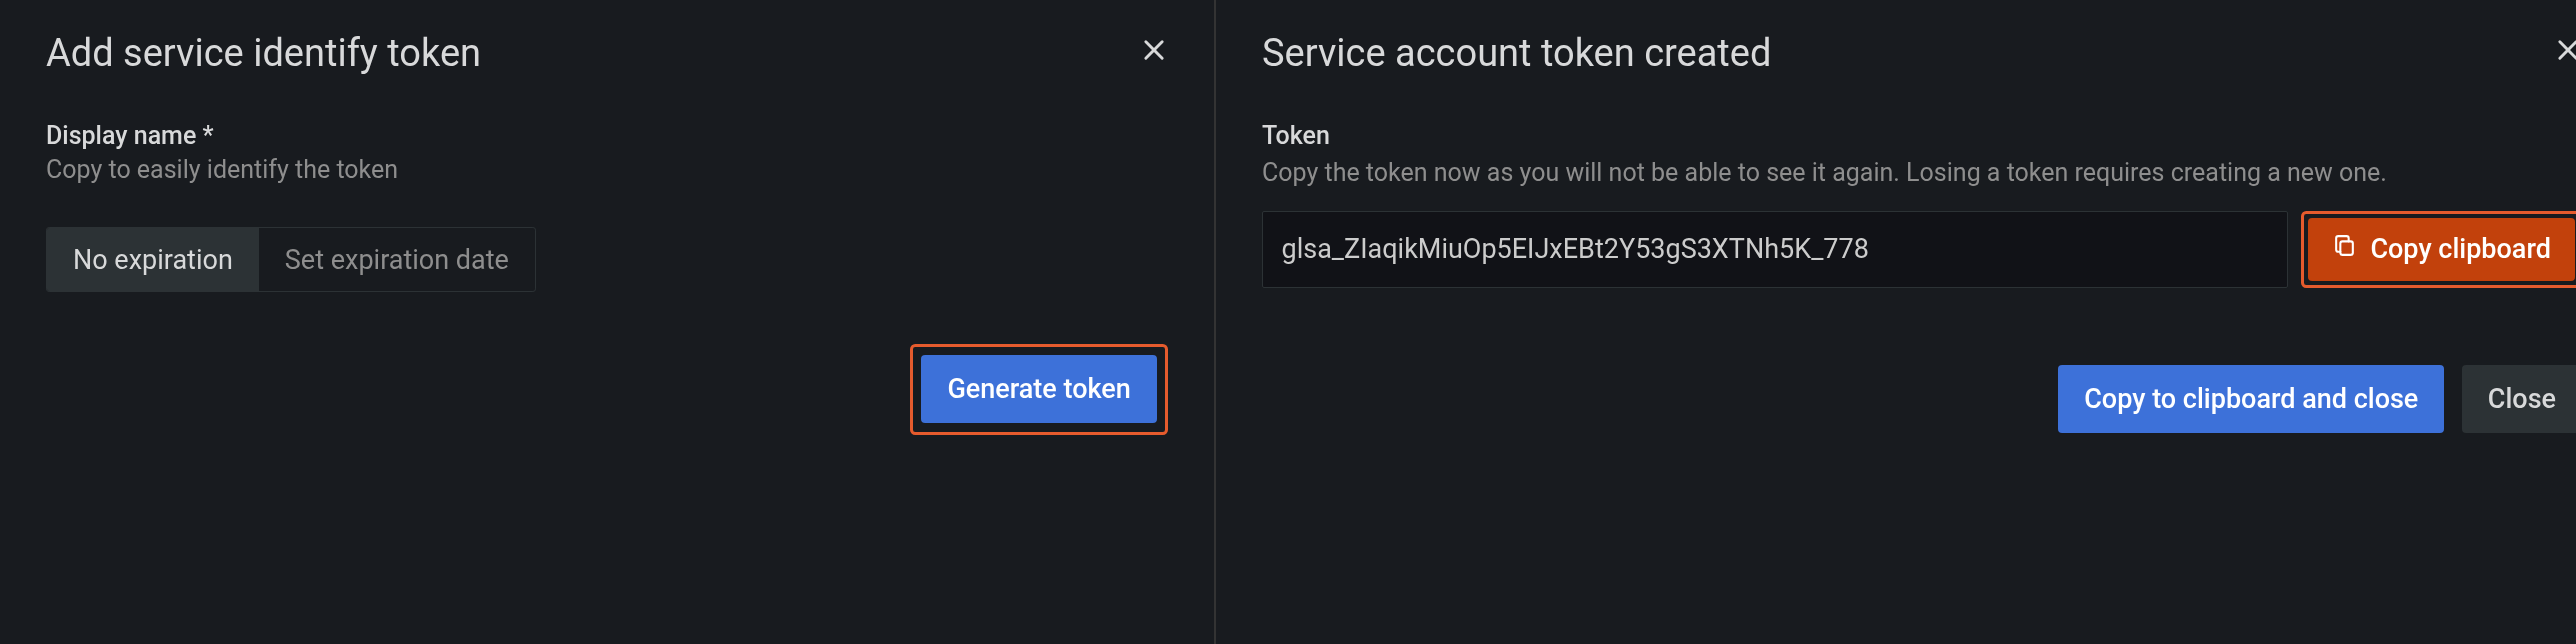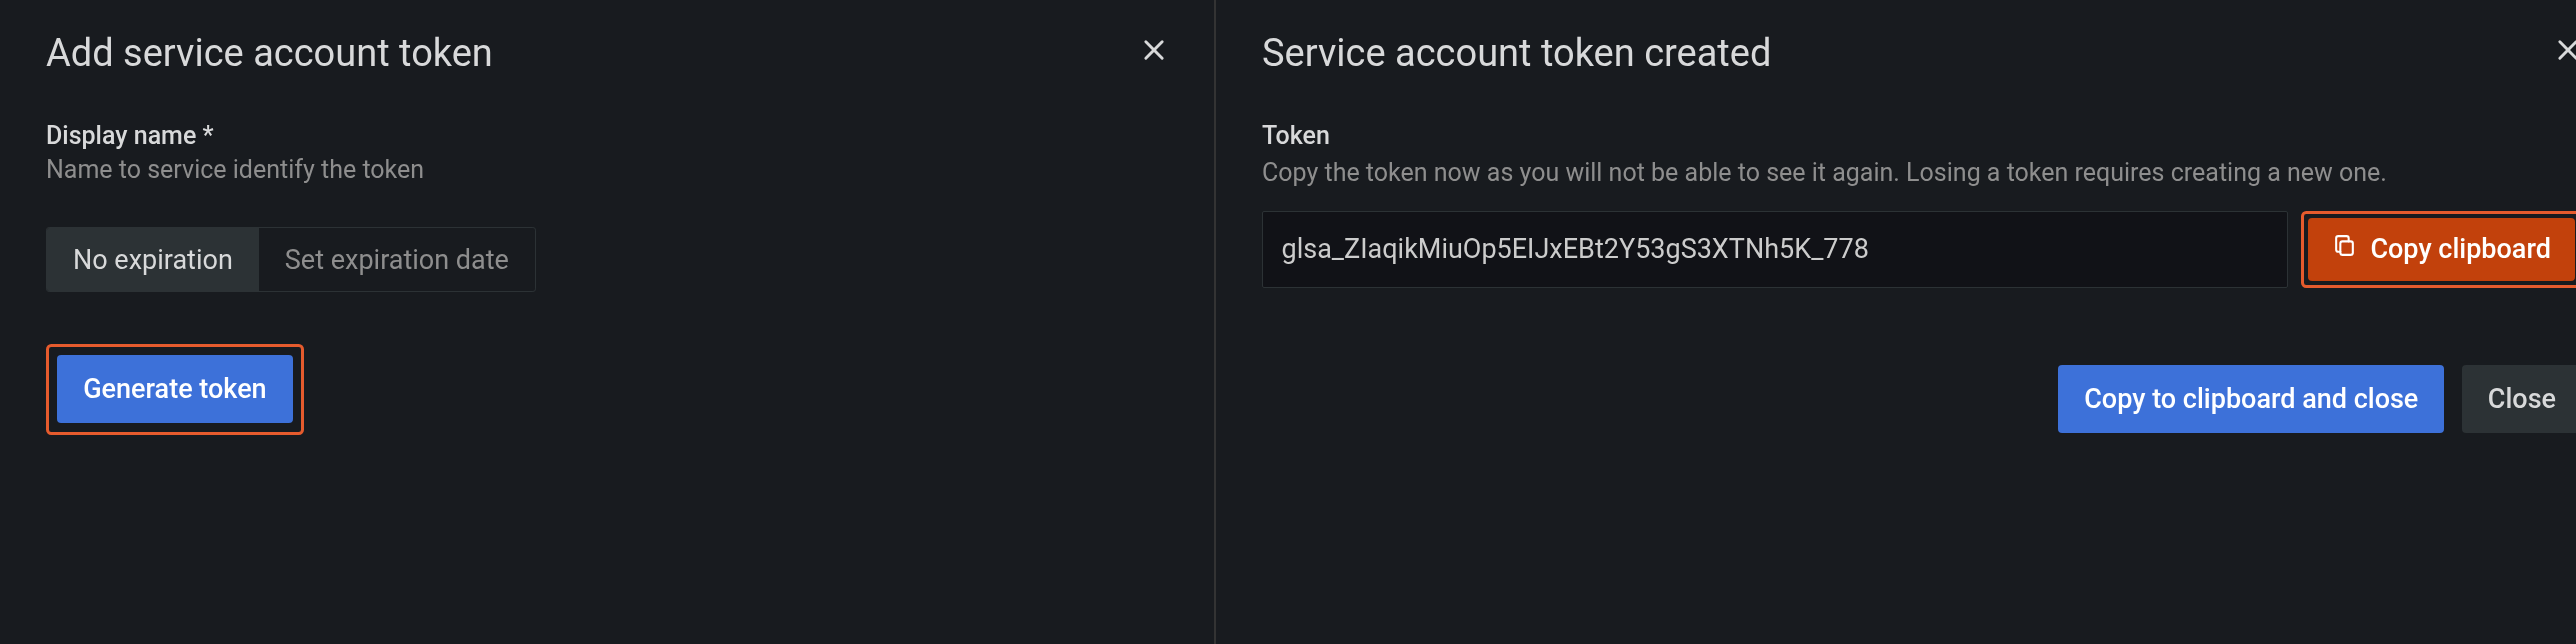--- a/index.html
+++ b/index.html
@@ -93,21 +93,21 @@
       border: none;
       cursor: pointer;
       font-family: inherit;
     }
     .segmented-option.active {
       background: #2c3235;
       color: #d8d9da;
     }
     .footer {
       display: flex;
-      justify-content: flex-start;
+      justify-content: flex-end;
       gap: 15.5px;
       margin-top: 52px;
     }
     .btn {
       padding: 18px 26px;
       font-size: 27px;
       border-radius: 4.1px;
       border: none;
       cursor: pointer;
       font-family: inherit;
@@ -170,31 +170,31 @@
       display: flex;
       justify-content: flex-end;
       gap: 17.5px;
       margin-top: 77px;
     }
   </style>
 </head>
 <body>
 
 <div class="panel panel-left">
-  <div class="title">Add service account token</div>
+  <div class="title">Add service identify token</div>
   <div class="close-icon">
     <svg viewBox="0 0 24 24" fill="none" stroke="currentColor" stroke-width="2.5" stroke-linecap="round">
       <line x1="5" y1="5" x2="19" y2="19"></line>
       <line x1="19" y1="5" x2="5" y2="19"></line>
     </svg>
   </div>
 
   <div class="field-group">
     <div class="field-label">Display name *</div>
-    <div class="field-help">Name to service identify the token</div>
+    <div class="field-help">Copy to easily identify the token</div>
   </div>
 
   <div class="field-group">
     <div class="segmented">
       <button class="segmented-option active">No expiration</button>
       <button class="segmented-option">Set expiration date</button>
     </div>
   </div>
 
   <div class="footer">

